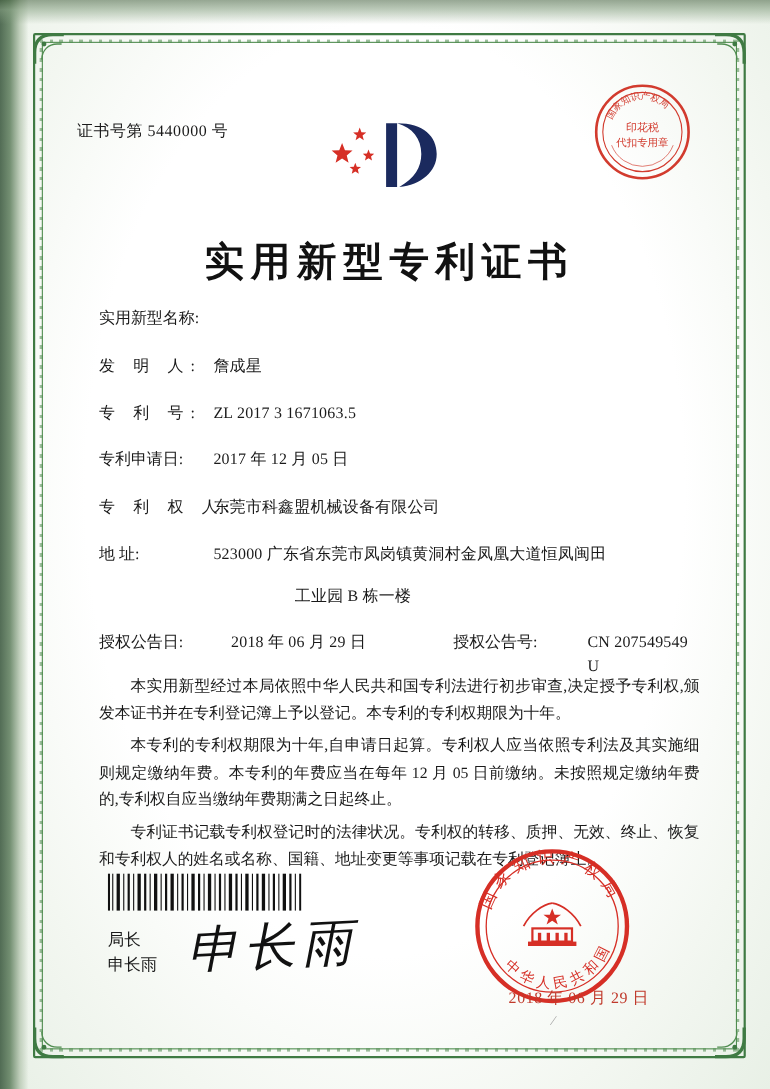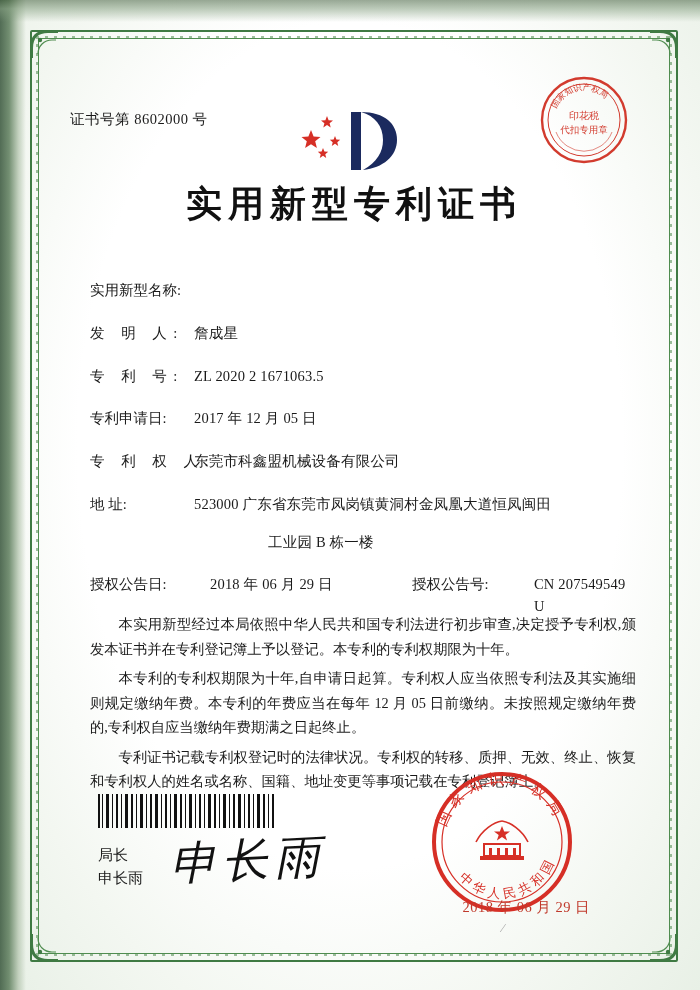--- a/index.html
+++ b/index.html
@@ -104,21 +104,21 @@
     left: 50%;
     transform: translateX(-50%);
     top: 48px;
     width: 130px;
     height: 78px;
   }
 
   .title {
     position: absolute;
     left: 0; right: 0;
-    top: 128px;
+    top: 162px;
     text-align: center;
     font-size: 36px;
     letter-spacing: 6px;
     font-weight: 700;
     color: #111;
     font-family: "Liberation Serif", "DejaVu Serif", serif;
   }
 
   
   .seal-top {
@@ -282,21 +282,21 @@
   <div class="corner br">
     <svg width="46" height="46" viewBox="0 0 46 46">
       <path d="M2 20 C2 8, 8 2, 20 2 L30 2 L30 5 L20 5 C10 5, 5 10, 5 20 L5 30 L2 30 Z" fill="#3f7a43"></path>
       <path d="M10 26 C10 18, 16 12, 24 12 L28 12" stroke="#4f8c4f" stroke-width="1.2" fill="none"></path>
       <circle cx="12" cy="12" r="2.2" fill="#3f7a43"></circle>
     </svg>
   </div>
 
   <div class="content">
 
-    <div class="cert-no">证书号第 8602000 号</div>
+    <div class="cert-no">证书号第 5440000 号</div>
 
     <div class="seal-top">
       <svg width="92" height="92" viewBox="0 0 92 92">
         <circle cx="46" cy="46" r="42" fill="none" stroke="#d23b2e" stroke-width="2.4"></circle>
         <circle cx="46" cy="46" r="36" fill="none" stroke="#d23b2e" stroke-width="1"></circle>
         <path id="arcTop" d="M 16 46 A 30 30 0 0 1 76 46" fill="none"></path>
         <text font-size="8.5" fill="#d23b2e" font-family="'Liberation Serif',serif">
           <textPath href="#arcTop" startOffset="12%">国家知识产权局</textPath>
         </text>
         <text x="46" y="45" text-anchor="middle" font-size="10" fill="#d23b2e" font-family="'Liberation Serif',serif">印花税</text>
@@ -328,21 +328,21 @@
         <div class="field-label">实用新型名称:</div>
       </div>
 
       <div class="field-row">
         <div class="field-label spaced">发 明 人:</div>
         <div class="field-value">詹成星</div>
       </div>
 
       <div class="field-row">
         <div class="field-label spaced">专 利 号:</div>
-        <div class="field-value">ZL 2020 2 1671063.5</div>
+        <div class="field-value">ZL 2017 3 1671063.5</div>
       </div>
 
       <div class="field-row">
         <div class="field-label">专利申请日:</div>
         <div class="field-value">2017 年 12 月 05 日</div>
       </div>
 
       <div class="field-row">
         <div class="field-label spaced">专 利 权 人:</div>
         <div class="field-value">东莞市科鑫盟机械设备有限公司</div>

